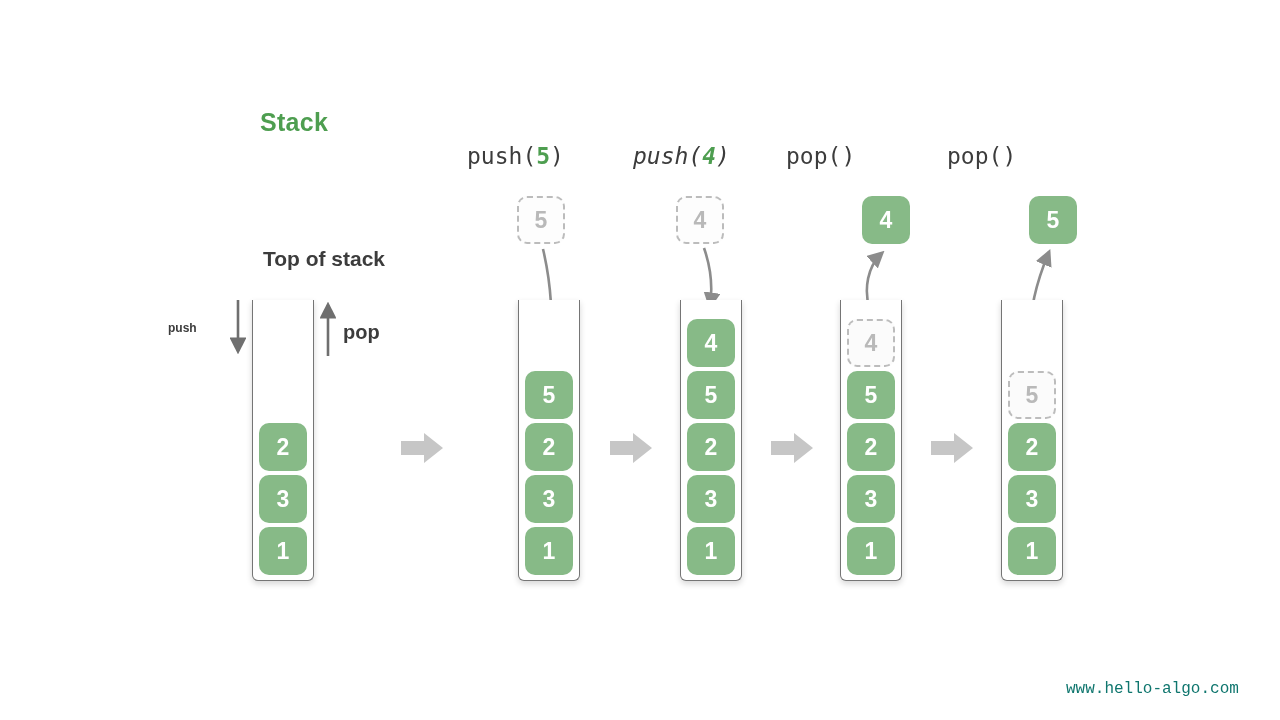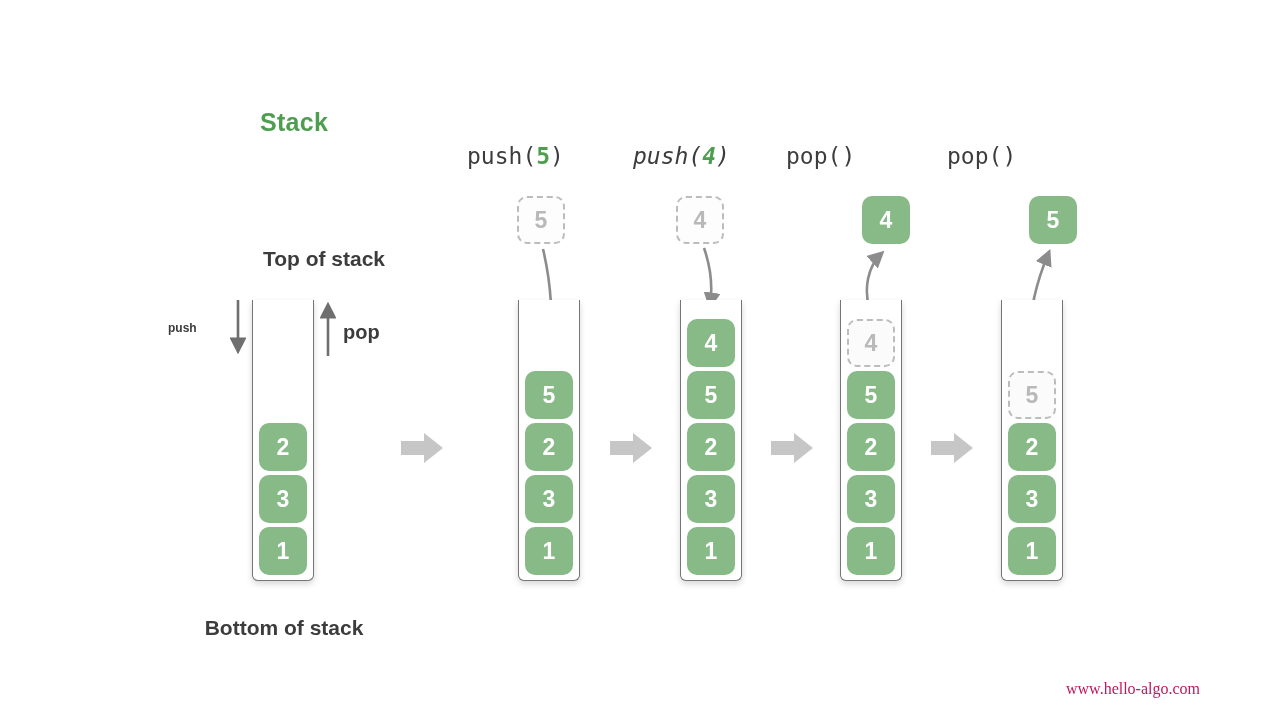--- a/index.html
+++ b/index.html
@@ -104,23 +104,23 @@
     color: var(--dark, #3c3c3c);
     white-space: nowrap;
   }
   .op-label .accent {
     color: var(--accent, #4e9e50);
     font-weight: bold;
   }
   .watermark {
     position: absolute;
     left: 1066px; top: 680px;
-    font-family: Liberation Serif, serif;
+    font-family: Liberation Mono, monospace;
     font-size: 16px;
-    color: #be185d;
+    color: #0f766e;
   }
   .sarrow { stroke: #6f6f6f; stroke-width: 2.6; fill: none; }
   .carrow { stroke: var(--arrow, #8c8c8c); stroke-width: 2.6; fill: none; }
   .flow   { fill: var(--flow, #c6c6c6); }
 </style>
 </head>
 <body>
 
 <div id="canvas">
 
@@ -142,21 +142,20 @@
     <g id="flow-arrows">
         <polygon points="401,441 424,441 424,433 443,448 424,463 424,455 401,455" class="flow"></polygon>
         <polygon points="610,441 633,441 633,433 652,448 633,463 633,455 610,455" class="flow"></polygon>
         <polygon points="771,441 794,441 794,433 813,448 794,463 794,455 771,455" class="flow"></polygon>
         <polygon points="931,441 954,441 954,433 973,448 954,463 954,455 931,455" class="flow"></polygon>
       </g>
   </svg>
 
   <div class="title">Stack</div>
   <div class="lbl top">Top of stack</div>
-  <div class="lbl bottom">Bottom of stack</div>
   <div class="lbl push">push</div>
   <div class="lbl pop">pop</div>
 
   <div id="columns">
       <div class="stack-container" style="left: 252px;">
         <div class="block">2</div>
         <div class="block">3</div>
         <div class="block">1</div>
       </div>
       <div class="op-label" style="left: 467px;"><span>push(</span><span class="accent">5</span><span>)</span></div>

